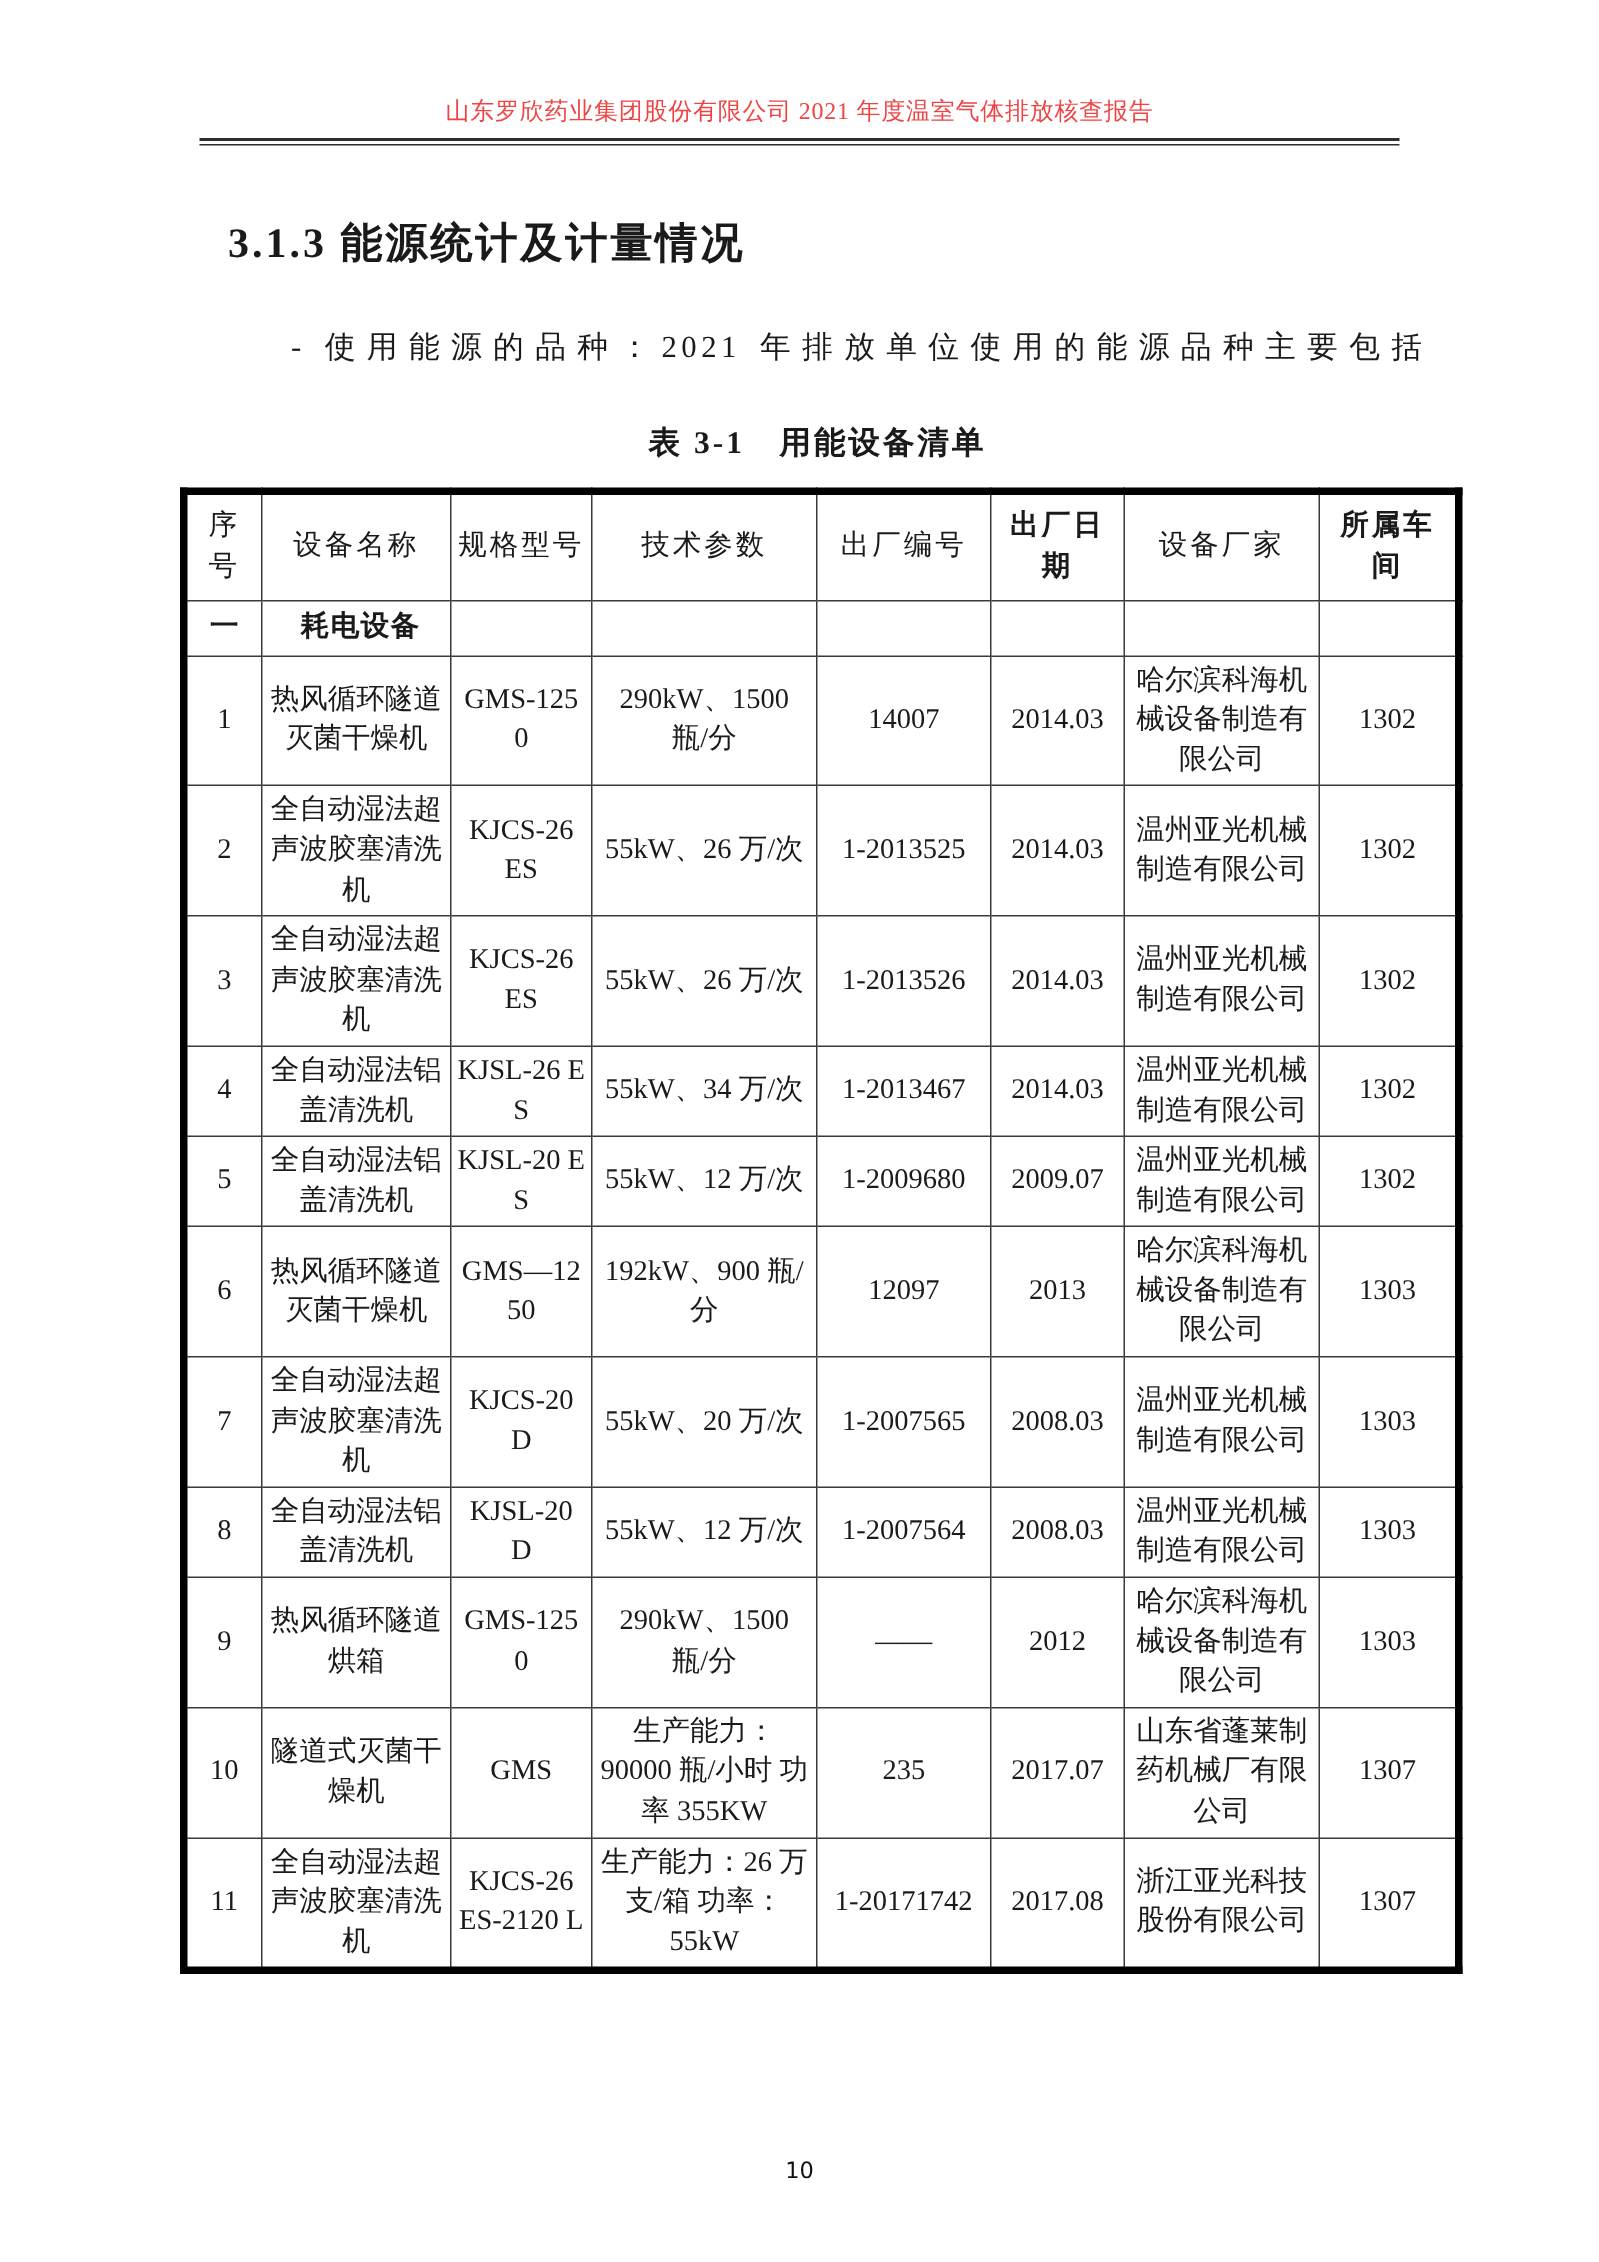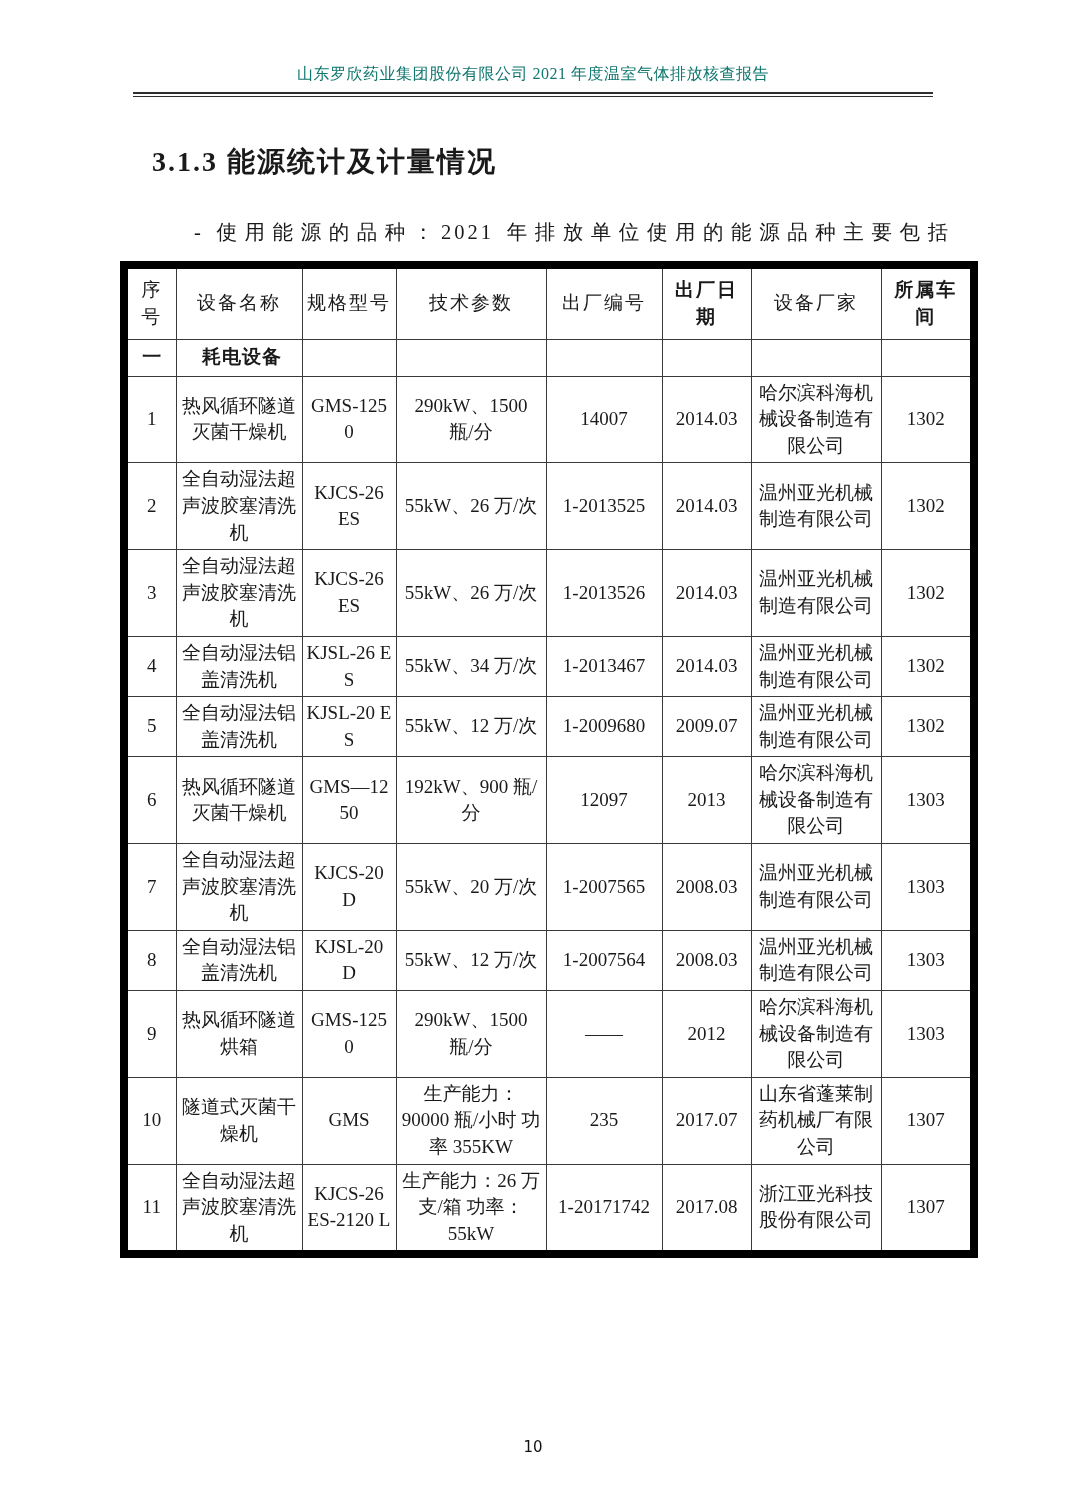--- a/index.html
+++ b/index.html
@@ -10,21 +10,21 @@
     color:#1a1a1a;
     font-family:"Liberation Serif","DejaVu Serif",serif;
     overflow:hidden;
   }
   
   .doc-header{
     padding-top:64px;
     text-align:center;
     font-size:16px;
     letter-spacing:0.5px;
-    color:#0f766e;
+    color:#ef4444;
   }
   .header-rule{
     width:800px;height:2px;
     margin:7px auto 0 auto;
     border-top:2px solid #2e2e2e;
     border-bottom:1px solid #2e2e2e;
   }
   
   .section-heading{
     margin:46px 0 0 152px;
@@ -58,21 +58,21 @@
     font-size:21px;
     font-weight:bold;
     letter-spacing:2px;
   }
   
   table.equip{
     margin:16px 0 0 120px;
     width:850px;
     border-collapse:collapse;
     table-layout:fixed;
-    border:8px solid #000000;
+    border:5px solid #000000;
   }
   table.equip th, table.equip td{
     border:1px solid #3a3a3a;
     text-align:center;
     vertical-align:middle;
     font-size:19px;
     font-weight:normal;
     line-height:1.4;
     padding:3px 4px;
     overflow:hidden;
@@ -104,20 +104,21 @@
 
 <div class="page">
 
   <div class="doc-header">山东罗欣药业集团股份有限公司 2021 年度温室气体排放核查报告</div>
   <div class="header-rule"></div>
 
   <div class="section-heading">3.1.3 能源统计及计量情况</div>
 
   <div class="para para-line1">- 使用能源的品种：2021 年排放单位使用的能源品种主要包括</div>
 
+  <div class="table-title">表 3-1　用能设备清单</div>
 
   <table class="equip">
     <colgroup>
       <col style="width:52px">
         <col style="width:126px">
         <col style="width:94px">
         <col style="width:150px">
       <col style="width:116px">
         <col style="width:89px">
         <col style="width:130px">

